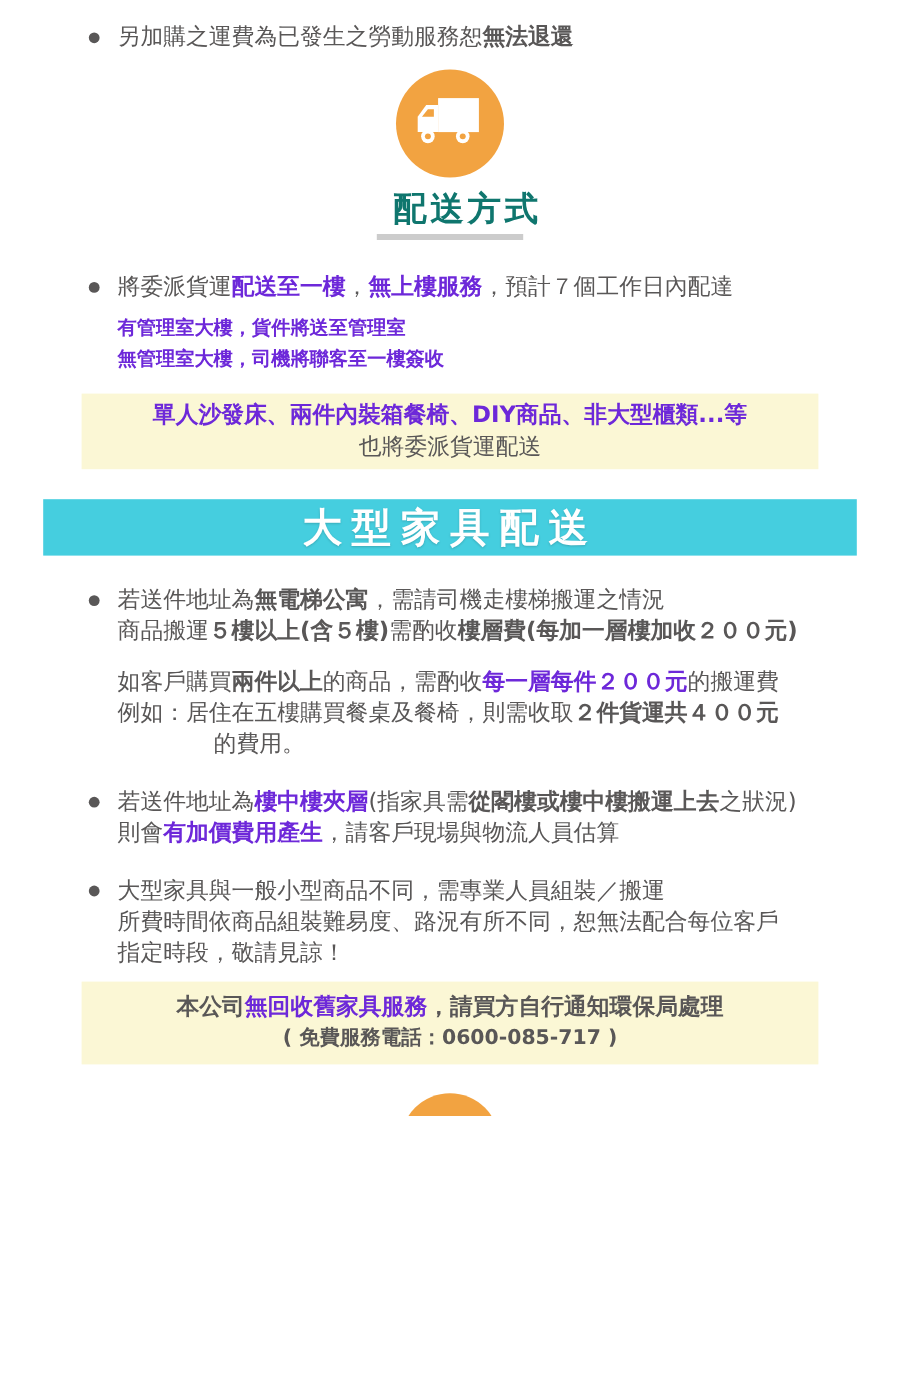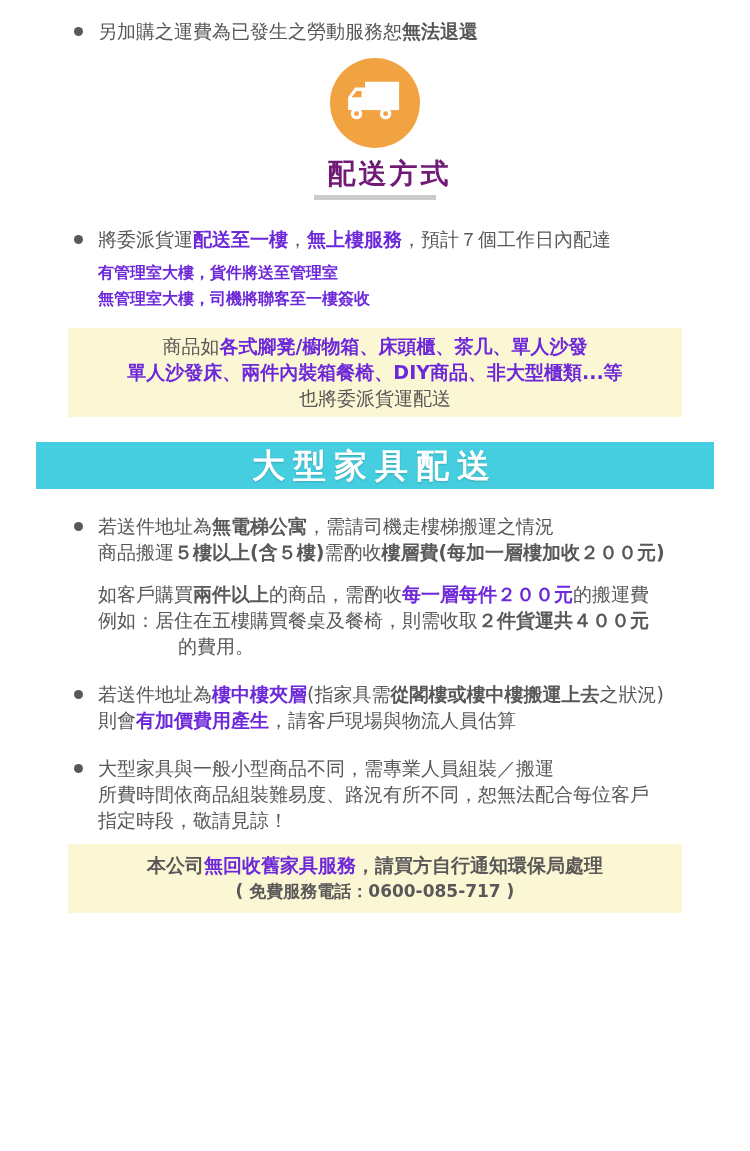--- a/index.html
+++ b/index.html
@@ -13,21 +13,21 @@
   .bullet-row{position:relative;padding-left:98px;padding-right:28px;line-height:26px;}
   .dot{position:absolute;left:74px;top:9px;width:9px;height:9px;border-radius:50%;background:#595757;}
   .top-note{padding-top:18px;}
   .top-note .dot{top:27px;}
   .icon-circle{
     width:90px;height:90px;border-radius:50%;background:#f2a341;
     margin:14px auto 0;display:flex;align-items:center;justify-content:center;
   }
   .icon-circle.small{width:82px;height:82px;}
   .sec-title{
-    text-align:center;font-size:28px;font-weight:bold;color:#701a75;
+    text-align:center;font-size:28px;font-weight:bold;color:#0f766e;
     letter-spacing:3px;margin-top:10px;line-height:32px;padding-left:29px;
   }
   .title-underline{height:5px;background:#cccccc;margin:5px auto 0;}
   .u1{width:122px;}
   .banner{
     margin:22px 36px 0;height:47px;line-height:47px;text-align:center;
     color:#ffffff;font-size:33px;font-weight:bold;letter-spacing:8px;
     text-shadow:0 1px 2px rgba(0,0,0,0.18);
   }
   .banner-orange{background:#f7a63e;}
@@ -78,23 +78,20 @@
     <span class="dot"></span>
     <span>將委派貨運</span><span class="r">配送至一樓</span><span>，</span><span class="r">無上樓服務</span><span>，預計７個工作日內配達</span>
   </div>
 
   <div class="indent red-lines">
     <div class="r">有管理室大樓，貨件將送至管理室</div>
     <div class="r">無管理室大樓，司機將聯客至一樓簽收</div>
   </div>
 
   <div class="note-box">
-    <div class="line">
-      <span>商品如</span><span class="r">各式腳凳/櫥物箱、床頭櫃、茶几、單人沙發</span>
-    </div>
     <div class="line r">單人沙發床、兩件內裝箱餐椅、DIY商品、非大型櫃類...等</div>
     <div class="line">也將委派貨運配送</div>
   </div>
 
   <div class="banner banner-cyan">大型家具配送</div>
 
   <div class="bullet-row mt24">
     <span class="dot"></span>
     <div>
       <span>若送件地址為</span><span class="b">無電梯公寓</span><span>，需請司機走樓梯搬運之情況</span>

